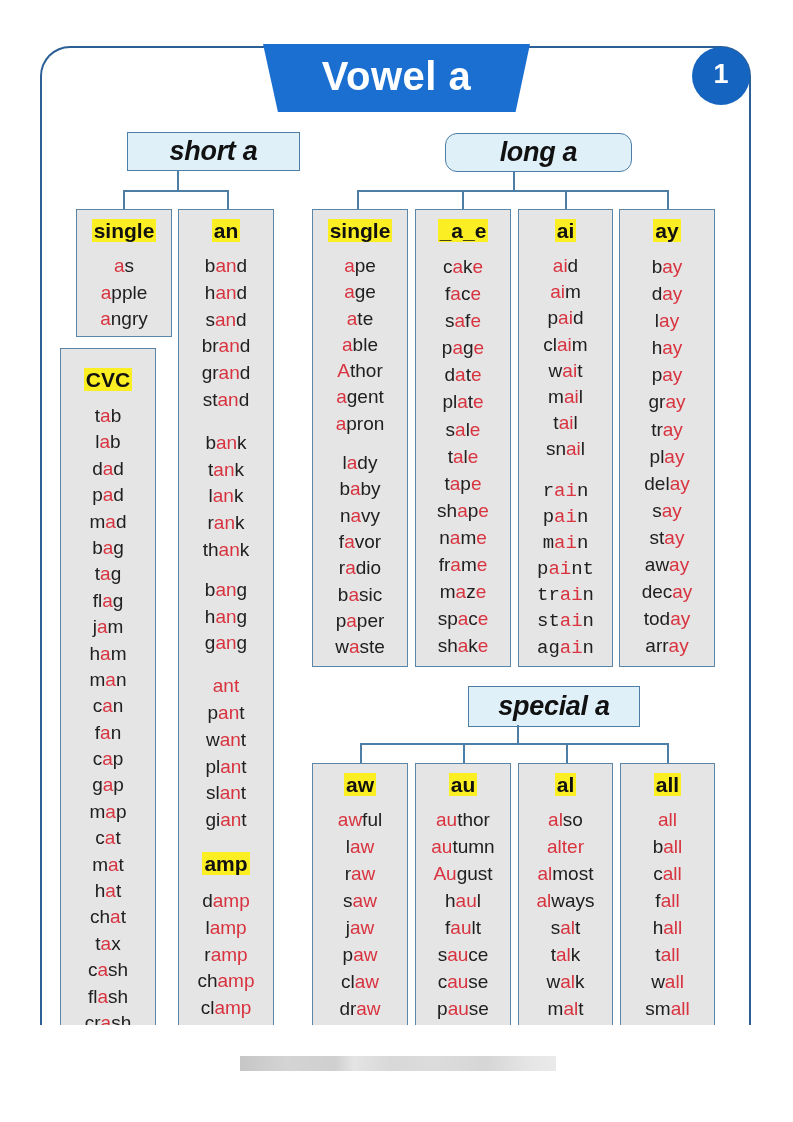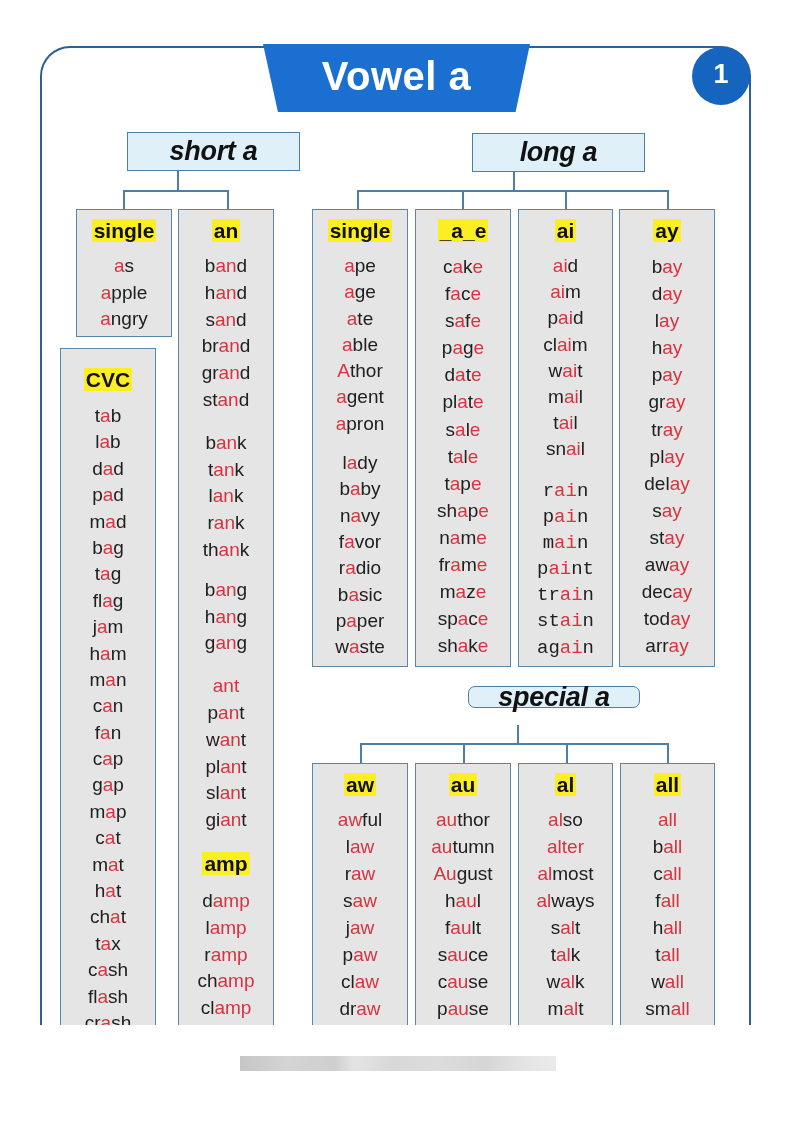--- a/index.html
+++ b/index.html
@@ -14,22 +14,22 @@
             display:flex; align-items:center; justify-content:center; }
   .banner-title { color:#ffffff; font-weight:bold; font-size:40px; letter-spacing:0.5px; margin-top:-4px; }
   .badge { position:absolute; left:692px; top:47px; width:58px; height:58px; border-radius:50%;
            background:#1565c0; display:flex; align-items:center; justify-content:center; }
   .badge-num { color:#fff; font-weight:bold; font-size:27px; margin-top:-4px; }
 
   .section-title { position:absolute; background:#dff0f9; border:1.5px solid #4d7ea6; box-sizing:border-box;
                    display:flex; align-items:center; justify-content:center;margin-left:37px; }
   .section-label { font-weight:bold; font-style:italic; font-size:27px; color:#111; letter-spacing:-0.3px; }
   #st-short { left:90px; top:132px; width:173px; height:39px; }
-  #st-long  { left:435px; top:133px; width:173px; height:39px; }
-  #st-special { left:431px; top:686px; width:172px; height:22px;border-radius:7px; }
+  #st-long  { left:408px; top:133px; width:187px; height:39px;border-radius:12px; }
+  #st-special { left:431px; top:686px; width:172px; height:41px; }
 
   .ln { position:absolute; background:#4d7ea6; }
   .v { width:1.5px; }
   .h { height:1.5px; }
 
   .box { position:absolute; background:#e5e5e5; border:1.5px solid #5a86aa; box-sizing:border-box;
          text-align:center; padding-top:8px; }
   .col-head { height:26px; line-height:26px; }
   .tag { background:#fbee23; font-weight:bold; font-size:21px; color:#111; padding:0 2px; }
   .words { margin-top:9px; }

